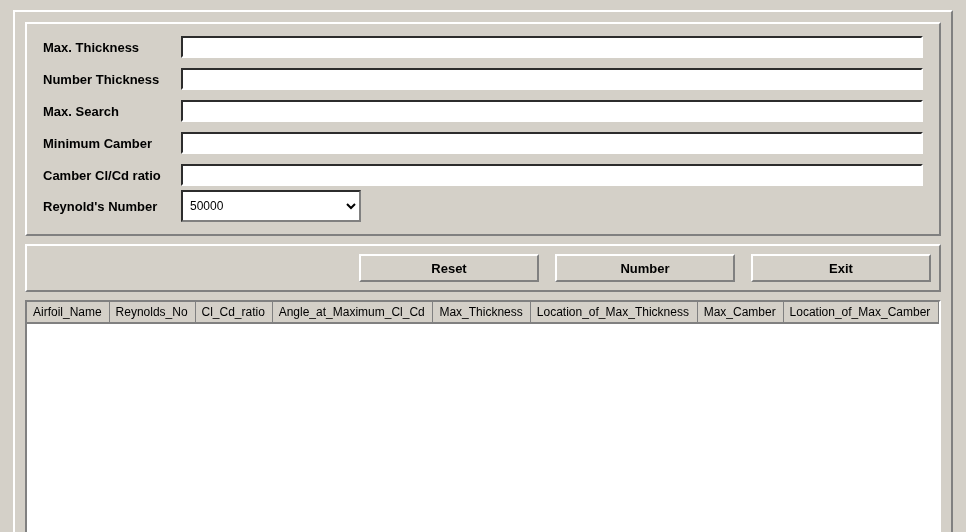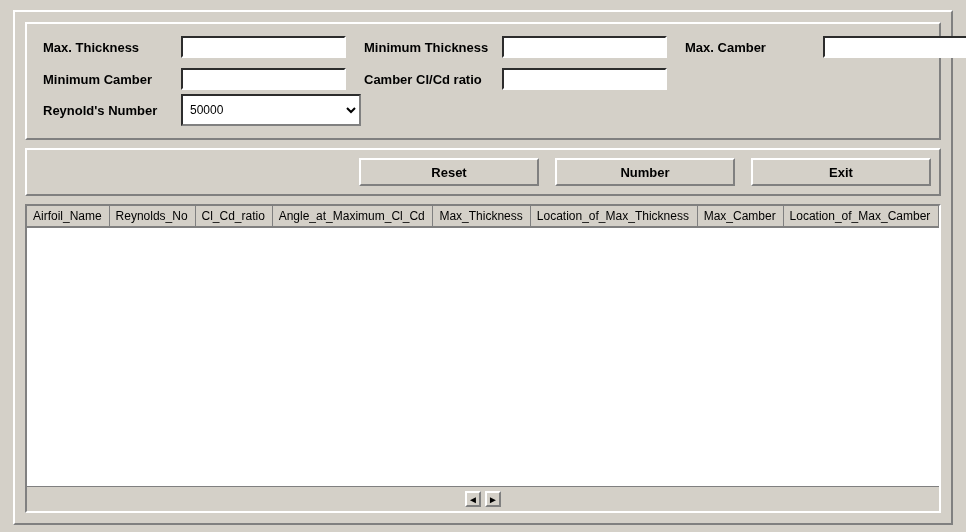--- a/index.html
+++ b/index.html
@@ -29,22 +29,22 @@
       background: #d4d0c8;
       border: 2px solid #808080;
       border-top-color: #ffffff;
       border-left-color: #ffffff;
       padding: 12px 16px;
       margin-bottom: 8px;
     }
 
     .form-grid {
       display: grid;
-      grid-template-columns: 1fr 1fr 1fr;
-      gap: 10px 18px;
+      grid-template-columns: 1fr;
+      gap: 10px 32px;
     }
 
     .form-row {
       display: flex;
       align-items: center;
       gap: 8px;
     }
 
     .form-label {
       min-width: 130px;
@@ -183,26 +183,26 @@
 
   <div class="form-panel">
     <div class="form-grid">
 
       <div class="form-row">
         <label class="form-label">Max. Thickness</label>
         <input type="text" class="form-input" value="" style="">
       </div>
 
       <div class="form-row">
-        <label class="form-label">Minimum Thickness</label>
-        <input type="text" class="form-input" value="" style="">
-      </div>
-
-      <div class="form-row">
-        <label class="form-label">Max. Camber</label>
+        <label class="form-label">Number Thickness</label>
+        <input type="text" class="form-input" value="" style="">
+      </div>
+
+      <div class="form-row">
+        <label class="form-label">Max. Search</label>
         <input type="text" class="form-input" value="" style="">
       </div>
 
       <div class="form-row">
         <label class="form-label">Minimum Camber</label>
         <input type="text" class="form-input" value="" style="">
       </div>
 
 
       <div class="form-row">

